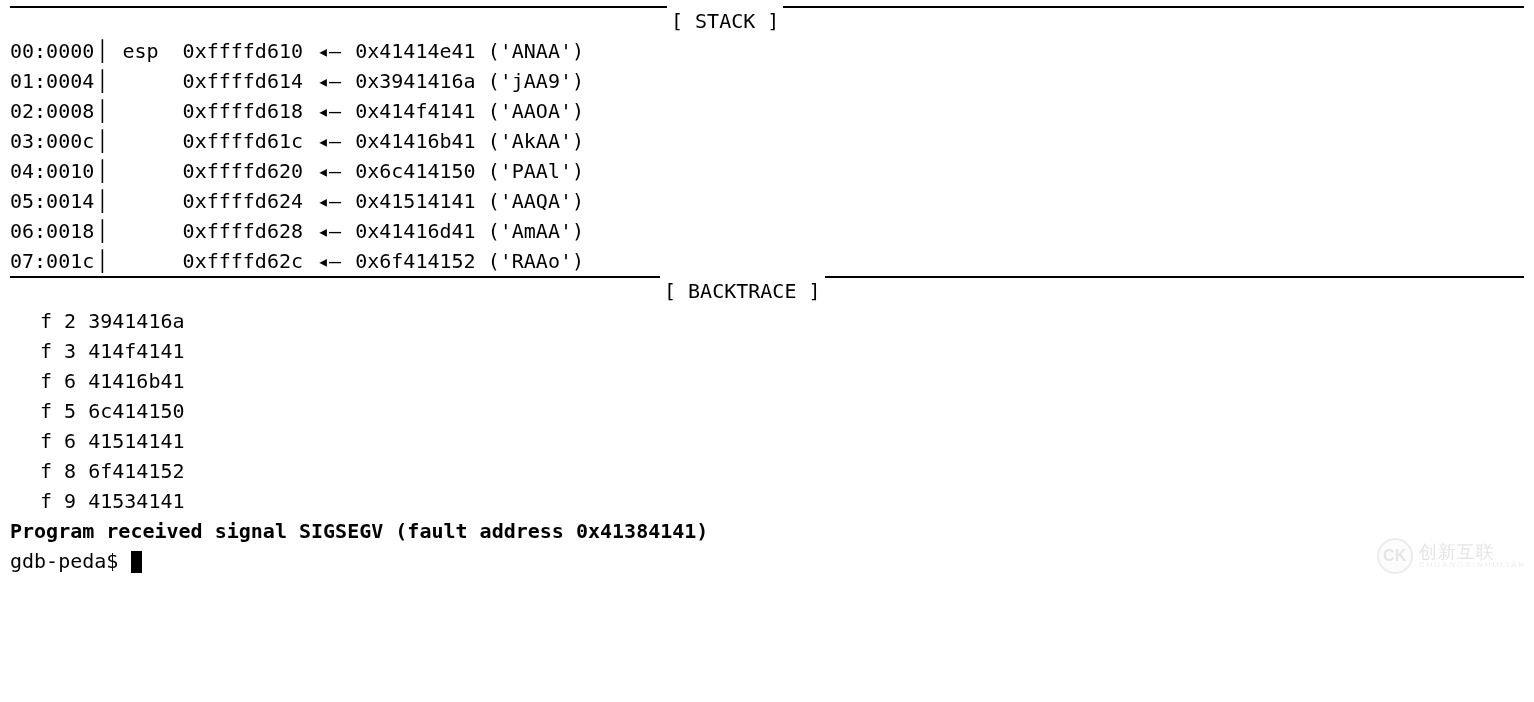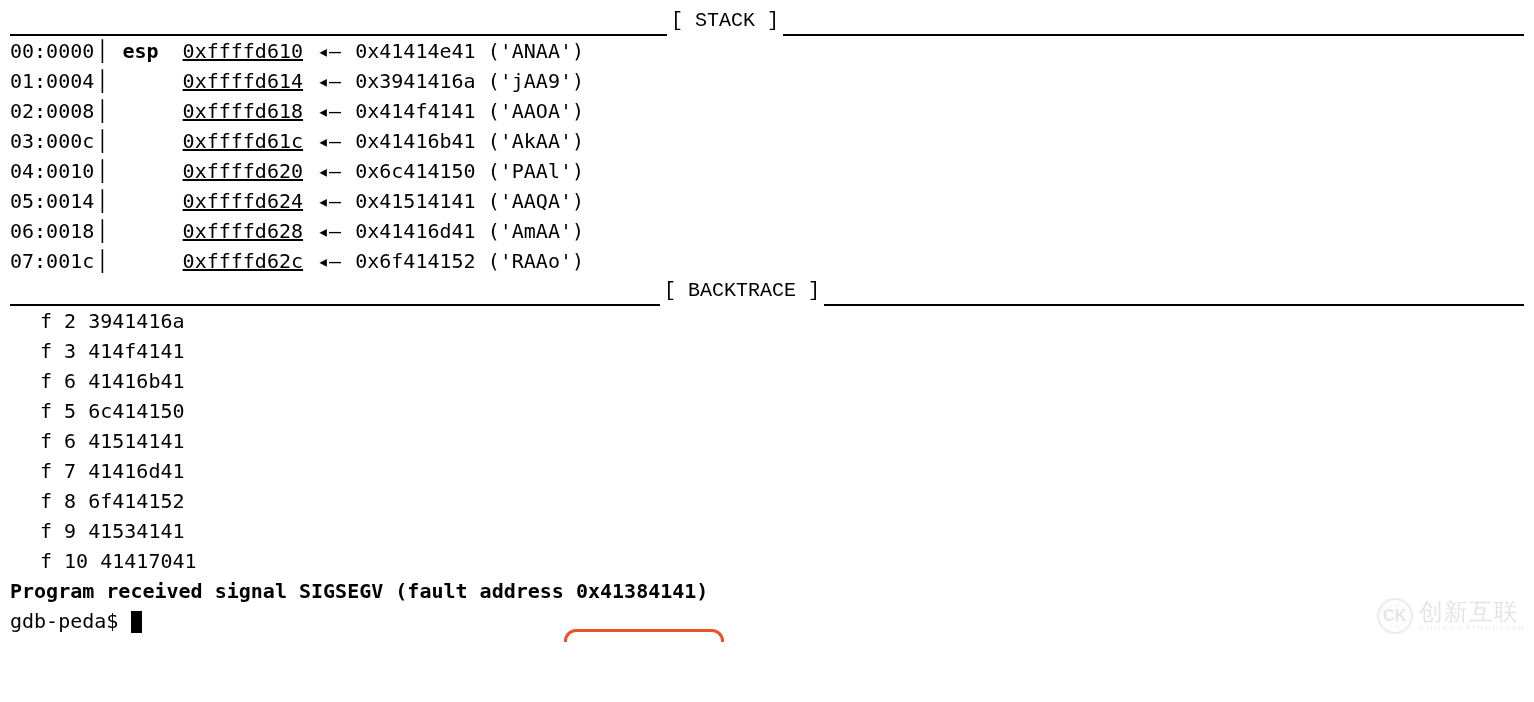--- a/index.html
+++ b/index.html
@@ -12,23 +12,22 @@
       font-size: 20px;
       background-color: #ffffff;
       color: #000000;
       padding: 6px 10px;
       line-height: 1.5;
       width: 1534px;
       position: relative;
     }
     .section-divider {
       display: flex;
-      align-items: flex-end;
+      align-items: flex-start;
       white-space: nowrap;
-      font-family: Liberation Mono, monospace;
     }
     .section-divider::before,
     .section-divider::after {
       content: "";
       flex: 1;
       border-top: 2px solid #000;
       margin: 0 0;
     }
     .section-divider::before {
       flex: 0 0 657px;
@@ -46,24 +45,23 @@
       align-items: center;
     }
     .stack-row .offset {
       color: #000;
     }
     .stack-row .vbar {
       font-weight: normal;
       padding: 0 2px;
     }
     .stack-row .reg {
-      font-weight: bold;
+      font-weight: normal;
     }
     .stack-row .addr {
-      text-decoration: underline;
       padding: 0 0px;
     }
     .stack-row .arrow {
       padding: 0 2px;
     }
     .bt-row {
       white-space: pre;
     }
     .bt-row .pointer {
       display: inline-block;
@@ -119,21 +117,21 @@
       font-size: 16px;
       font-weight: bold;
       color: #888;
     }
     .watermark-text {
       display: flex;
       flex-direction: column;
       line-height: 1;
     }
     .watermark-text .wm-main {
-      font-size: 24px;
+      font-size: 18px;
       color: #888;
       letter-spacing: 1px;
     }
     .watermark-text .wm-sub {
       font-size: 8px;
       color: #aaa;
       letter-spacing: 2px;
     }
   </style>
 </head>
@@ -161,24 +159,22 @@
 <div class="section-divider section-divider-backtrace">
   <span class="section-label">[ BACKTRACE ]</span>
 </div>
 
 <div id="backtrace-container">
     <div class="bt-row"><span class="pointer">   </span><span>f 2</span><span> </span><span>3941416a</span></div>
     <div class="bt-row"><span class="pointer">   </span><span>f 3</span><span> </span><span>414f4141</span></div>
     <div class="bt-row"><span class="pointer">   </span><span>f 6</span><span> </span><span>41416b41</span></div>
     <div class="bt-row"><span class="pointer">   </span><span>f 5</span><span> </span><span>6c414150</span></div>
     <div class="bt-row"><span class="pointer">   </span><span>f 6</span><span> </span><span>41514141</span></div>
-    <div class="bt-row"><span class="pointer">   </span><span>f 7</span><span> </span><span>41416d41</span></div>
     <div class="bt-row"><span class="pointer">   </span><span>f 8</span><span> </span><span>6f414152</span></div>
     <div class="bt-row"><span class="pointer">   </span><span>f 9</span><span> </span><span>41534141</span></div>
-    <div class="bt-row"><span class="pointer">   </span><span>f 10</span><span> </span><span>41417041</span></div>
   </div>
 
 
 <div class="signal-line">
   <span class="signal-text">Program received signal SIGSEGV (fault address </span><span class="signal-text" id="fault-addr-span">0x41384141</span><span class="signal-text">)</span>
 </div>
 
 
 <div class="prompt-line"><span>gdb-peda$ </span><span class="cursor"></span></div>
 

